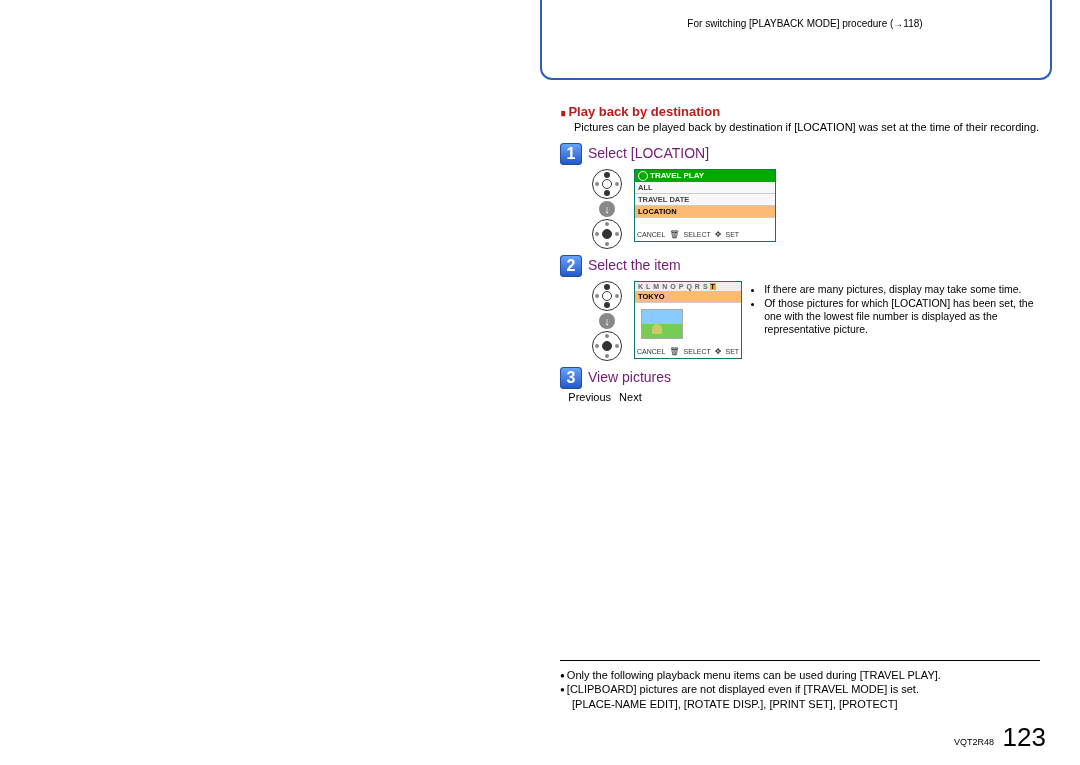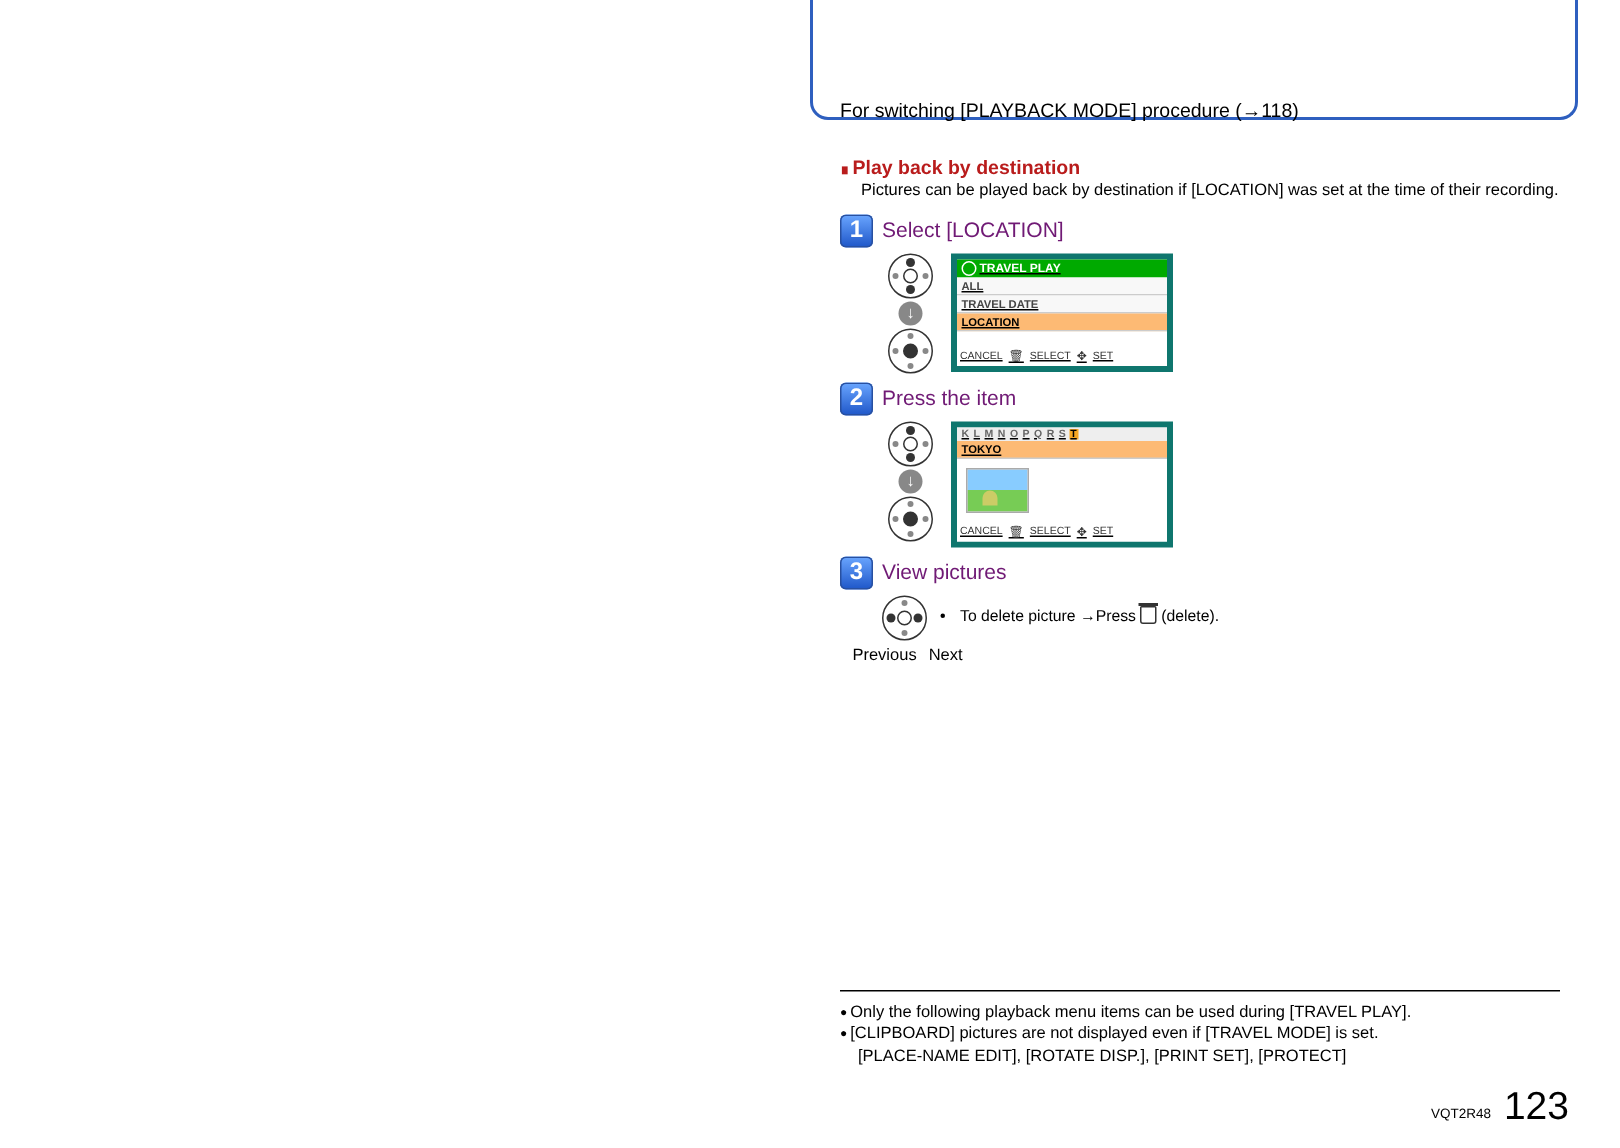--- a/index.html
+++ b/index.html
@@ -23,24 +23,23 @@
     left: 540px;
     right: 28px;
     height: 80px;
     border: 2px solid #2e5fbf;
     border-top: none;
     border-radius: 0 0 12px 12px;
     box-sizing: border-box;
     padding-top: 18px;
   }
   .switch-note {
-    font-size: 13px;
-    text-align: left;
+    font-size: 10px;
+    text-align: center;
     padding-left: 18px;
-    margin-top: 48px;
   }
   .content {
     position: absolute;
     top: 100px;
     left: 560px;
     right: 40px;
   }
   .section-heading {
     font-size: 13px;
     font-weight: bold;
@@ -124,26 +123,25 @@
     border-radius: 50%;
     background: #888;
     display: flex;
     align-items: center;
     justify-content: center;
     color: #fff;
     font-size: 11px;
   }
   .screen {
     width: 140px;
-    border: 4px solid #0f766e;
+    border: 1px solid #0f766e;
     background: #fff;
     margin-left: 8px;
     font-family: Arial, sans-serif;
     font-size: 8px;
-    text-decoration: underline;
   }
   .screen .hdr {
     background: #0a0;
     color: #fff;
     padding: 1px 3px;
     font-size: 8px;
     font-weight: bold;
     display: flex;
     align-items: center;
     gap: 2px;
@@ -289,21 +287,21 @@
             <span class="icon">🗑</span>
           <span>SELECT</span>
             <span class="icon">✥</span>
           <span>SET</span>
         </div>
       </div>
     </div>
 
     <div class="step">
       <div class="step-num">2</div>
-      <div class="step-title">Press the item</div>
+      <div class="step-title">Select the item</div>
     </div>
     <div class="step-body">
       <div class="control-col">
         <div class="dpad highlight-vert">
           <span class="dot t"></span>
             <span class="dot b"></span>
             <span class="dot l"></span>
             <span class="dot r"></span>
         </div>
         <div class="down-arrow-circle">↓</div>
@@ -332,38 +330,29 @@
             <div class="thumb"></div>
           </div>
         <div class="footer">
           <span>CANCEL</span>
             <span class="icon">🗑</span>
           <span>SELECT</span>
             <span class="icon">✥</span>
           <span>SET</span>
         </div>
       </div>
+      <ul class="notes">
+        <li>If there are many pictures, display may take some time.</li>
+        <li>Of those pictures for which [LOCATION] has been set, the one with the lowest file number is displayed as the representative picture.</li>
+      </ul>
     </div>
 
     <div class="step">
       <div class="step-num">3</div>
       <div class="step-title">View pictures</div>
-    </div>
-    <div class="step-body" style="align-items:center;">
-      <div class="control-col" style="width:auto;">
-        <div class="dpad highlight-horz">
-          <span class="dot t"></span>
-            <span class="dot b"></span>
-            <span class="dot l"></span>
-            <span class="dot r"></span>
-        </div>
-      </div>
-      <ul class="notes" style="margin-top:0;">
-        <li><span>To delete picture →Press </span><span class="trash"></span><span> (delete).</span></li>
-      </ul>
     </div>
     <div class="prev-next">
       <span>Previous</span>
       <span>Next</span>
     </div>
 
   </div>
 
   <div class="hr-line"></div>
 

